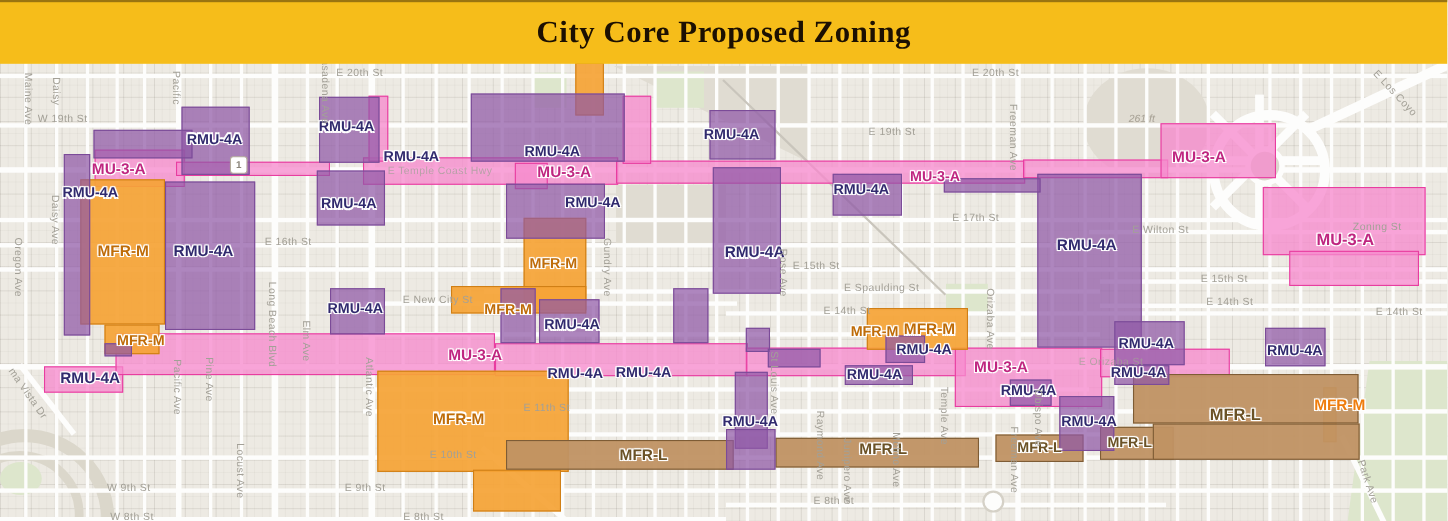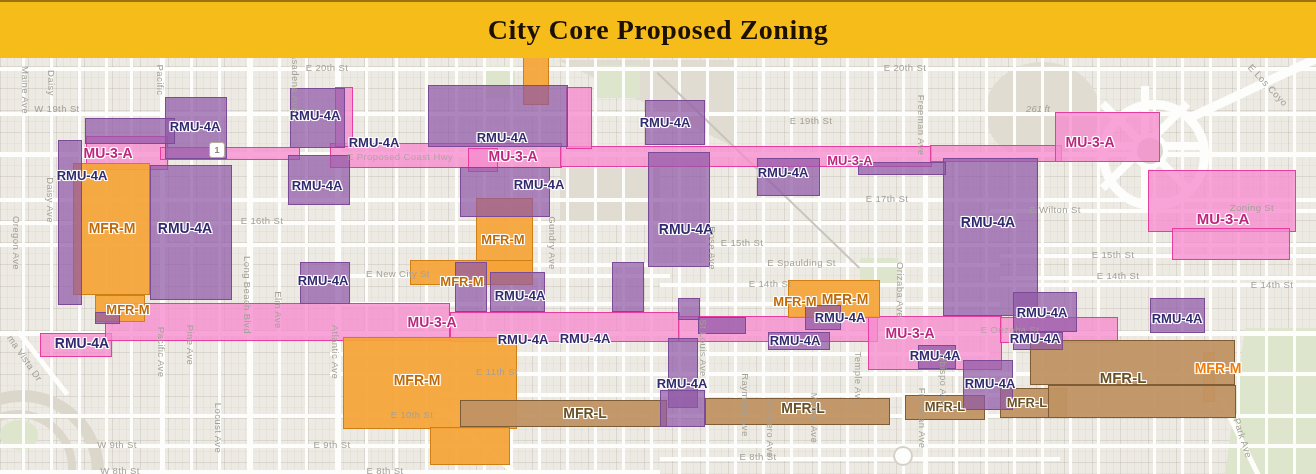--- a/index.html
+++ b/index.html
@@ -232,21 +232,21 @@
       <div class="zlabel" style="left: 1218px; top: 368px; font-size: 14px; color: rgb(239, 125, 14);">MFR-M</div>
       <div class="zlabel" style="left: 585px; top: 413px; font-size: 14px; color: rgb(107, 82, 38);">MFR-L</div>
       <div class="zlabel" style="left: 803px; top: 408px; font-size: 14px; color: rgb(107, 82, 38);">MFR-L</div>
       <div class="zlabel" style="left: 945px; top: 406px; font-size: 13px; color: rgb(107, 82, 38);">MFR-L</div>
       <div class="zlabel" style="left: 1027px; top: 402px; font-size: 13px; color: rgb(107, 82, 38);">MFR-L</div>
       <div class="zlabel" style="left: 1123px; top: 377px; font-size: 15px; color: rgb(107, 82, 38);">MFR-L</div>
       <div class="slabel" style="left: 327px; top: 67px; transform: translate(-50%, -50%);">E 20th St</div>
       <div class="slabel" style="left: 905px; top: 67px; transform: translate(-50%, -50%);">E 20th St</div>
       <div class="slabel" style="left: 57px; top: 108px; transform: translate(-50%, -50%);">W 19th St</div>
       <div class="slabel" style="left: 790px; top: 120px; transform: translate(-50%, -50%); margin-left: 21px;">E 19th St</div>
-      <div class="slabel" style="left: 400px; top: 156px; transform: translate(-50%, -50%); opacity: 0.75;">E Proposed Coast Hwy</div>
+      <div class="slabel" style="left: 400px; top: 156px; transform: translate(-50%, -50%); opacity: 0.75;">E Temple Coast Hwy</div>
       <div class="slabel" style="left: 887px; top: 198px; transform: translate(-50%, -50%);">E 17th St</div>
       <div class="slabel" style="left: 253px; top: 220px; transform: translate(-50%, -50%); padding-left: 18px;">E 16th St</div>
       <div class="slabel" style="left: 1055px; top: 209px; transform: translate(-50%, -50%);">E Wilton St</div>
       <div class="slabel" style="left: 1252px; top: 207px; transform: translate(-50%, -50%);">Zoning St</div>
       <div class="slabel" style="left: 742px; top: 242px; transform: translate(-50%, -50%);">E 15th St</div>
       <div class="slabel" style="left: 1113px; top: 254px; transform: translate(-50%, -50%);">E 15th St</div>
       <div class="slabel" style="left: 790px; top: 262px; transform: translate(-50%, -50%); padding-left: 23px;">E Spaulding St</div>
       <div class="slabel" style="left: 770px; top: 283px; transform: translate(-50%, -50%);">E 14th St</div>
       <div class="slabel" style="left: 1118px; top: 275px; transform: translate(-50%, -50%);">E 14th St</div>
       <div class="slabel" style="left: 1272px; top: 284px; transform: translate(-50%, -50%);">E 14th St</div>

